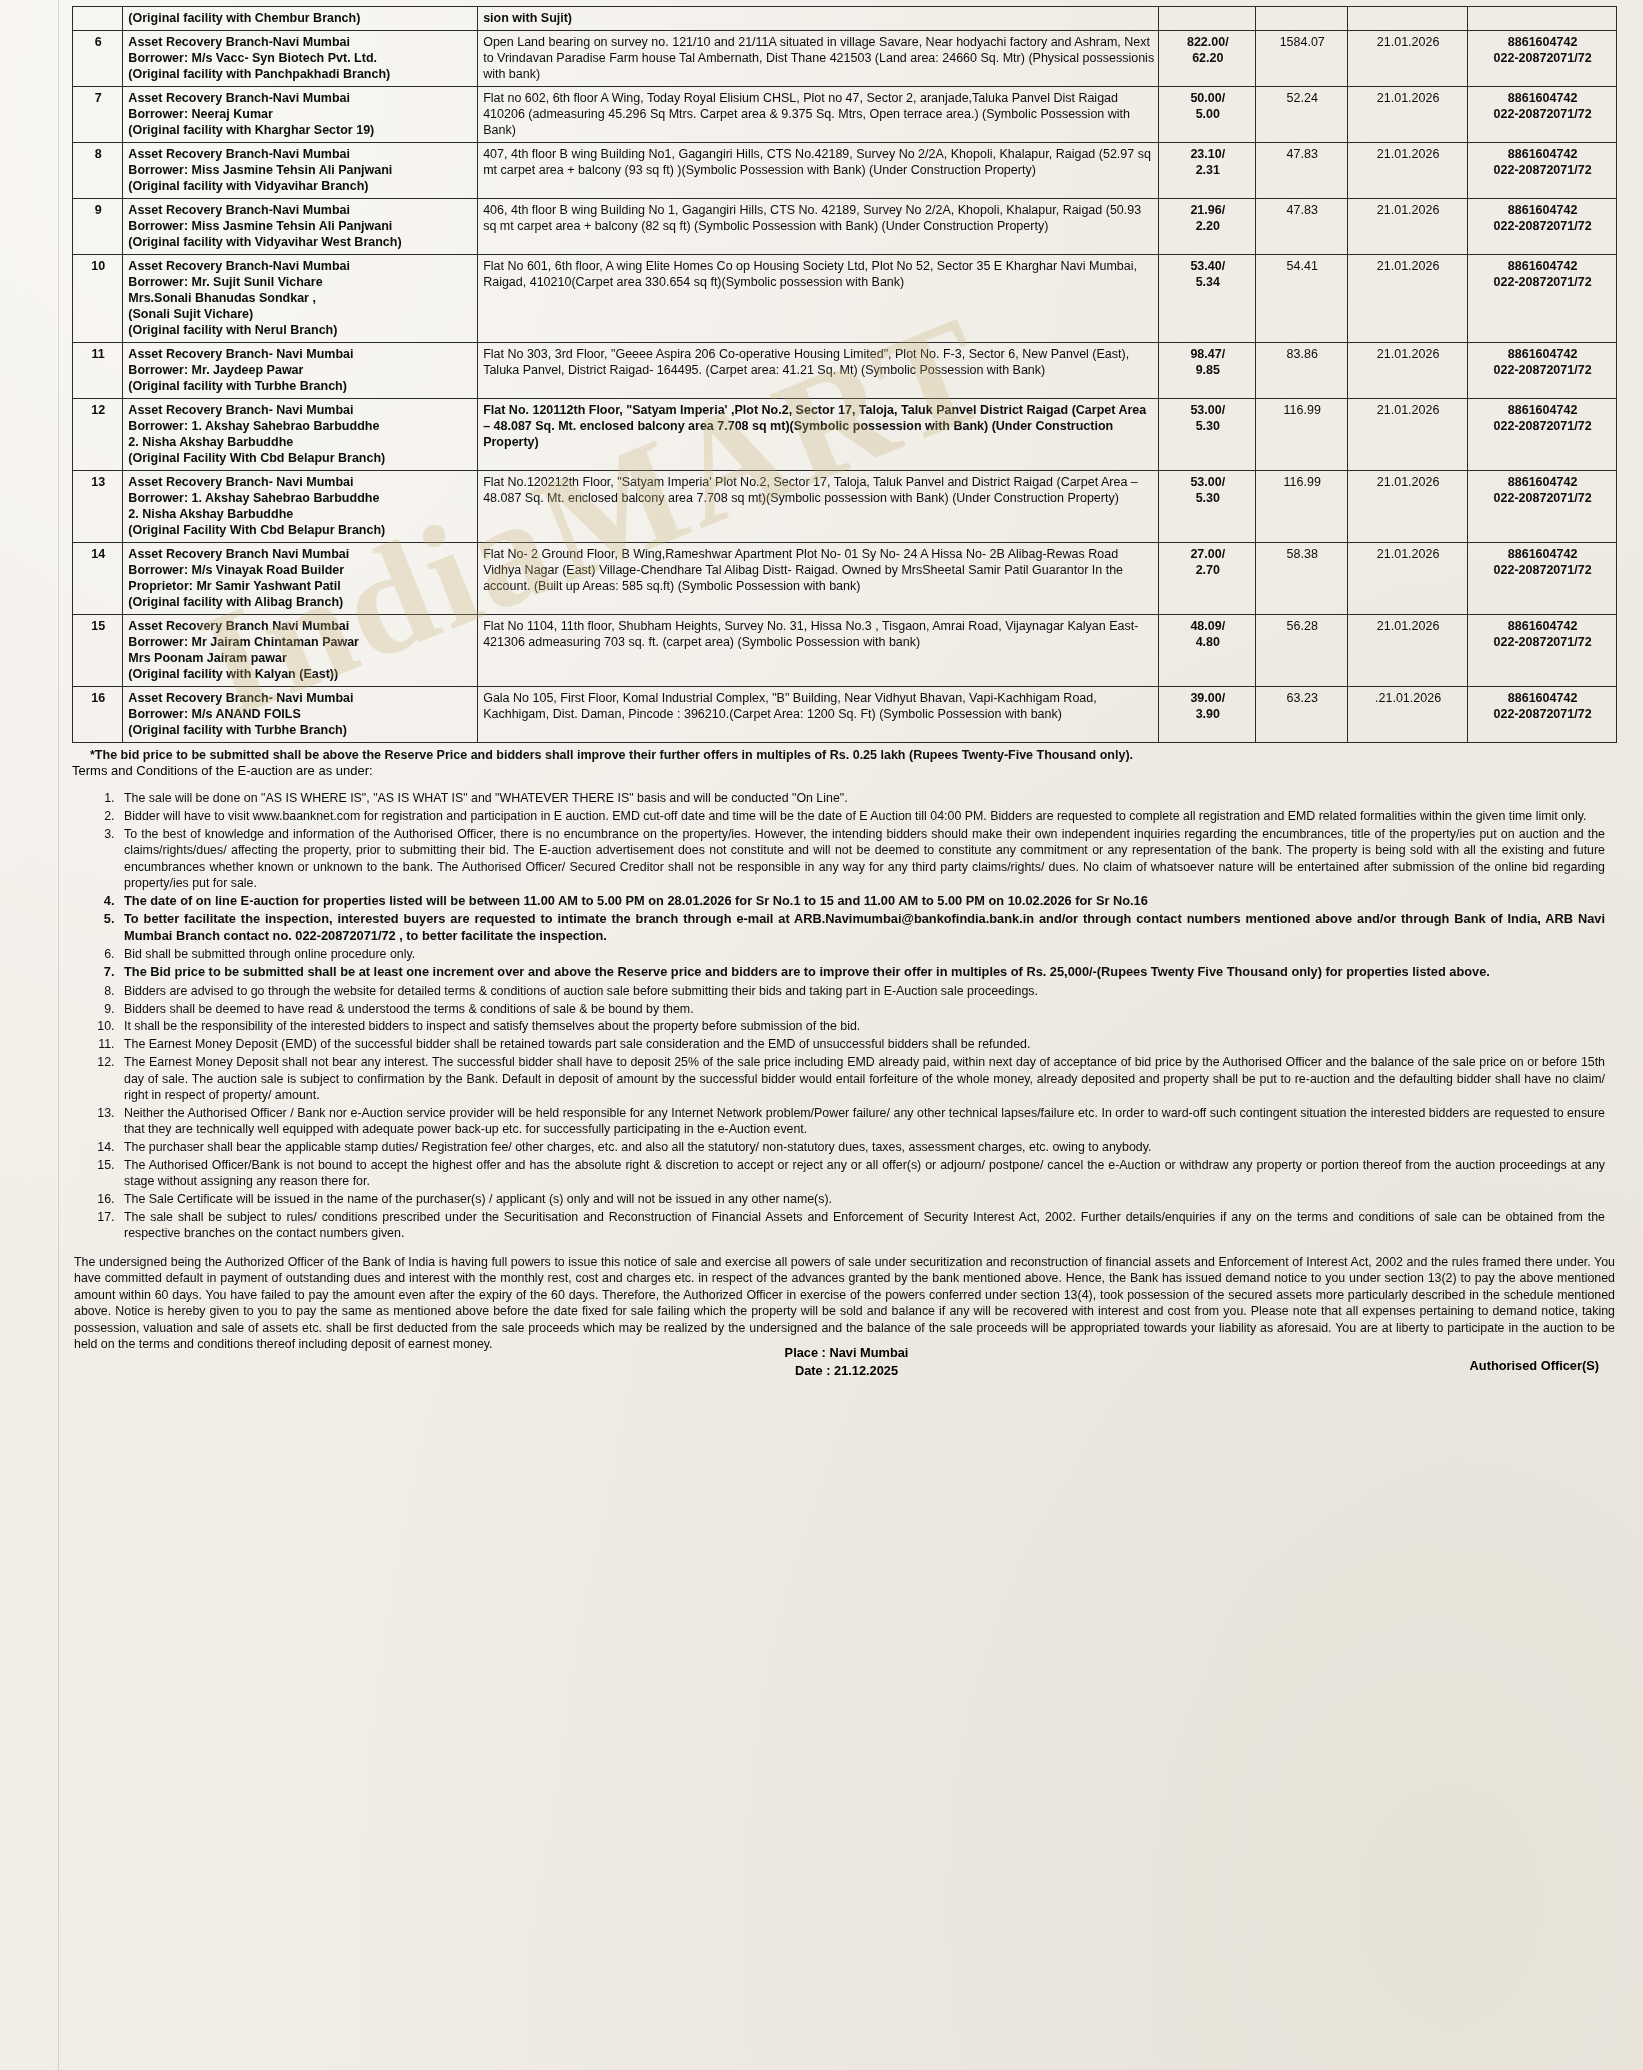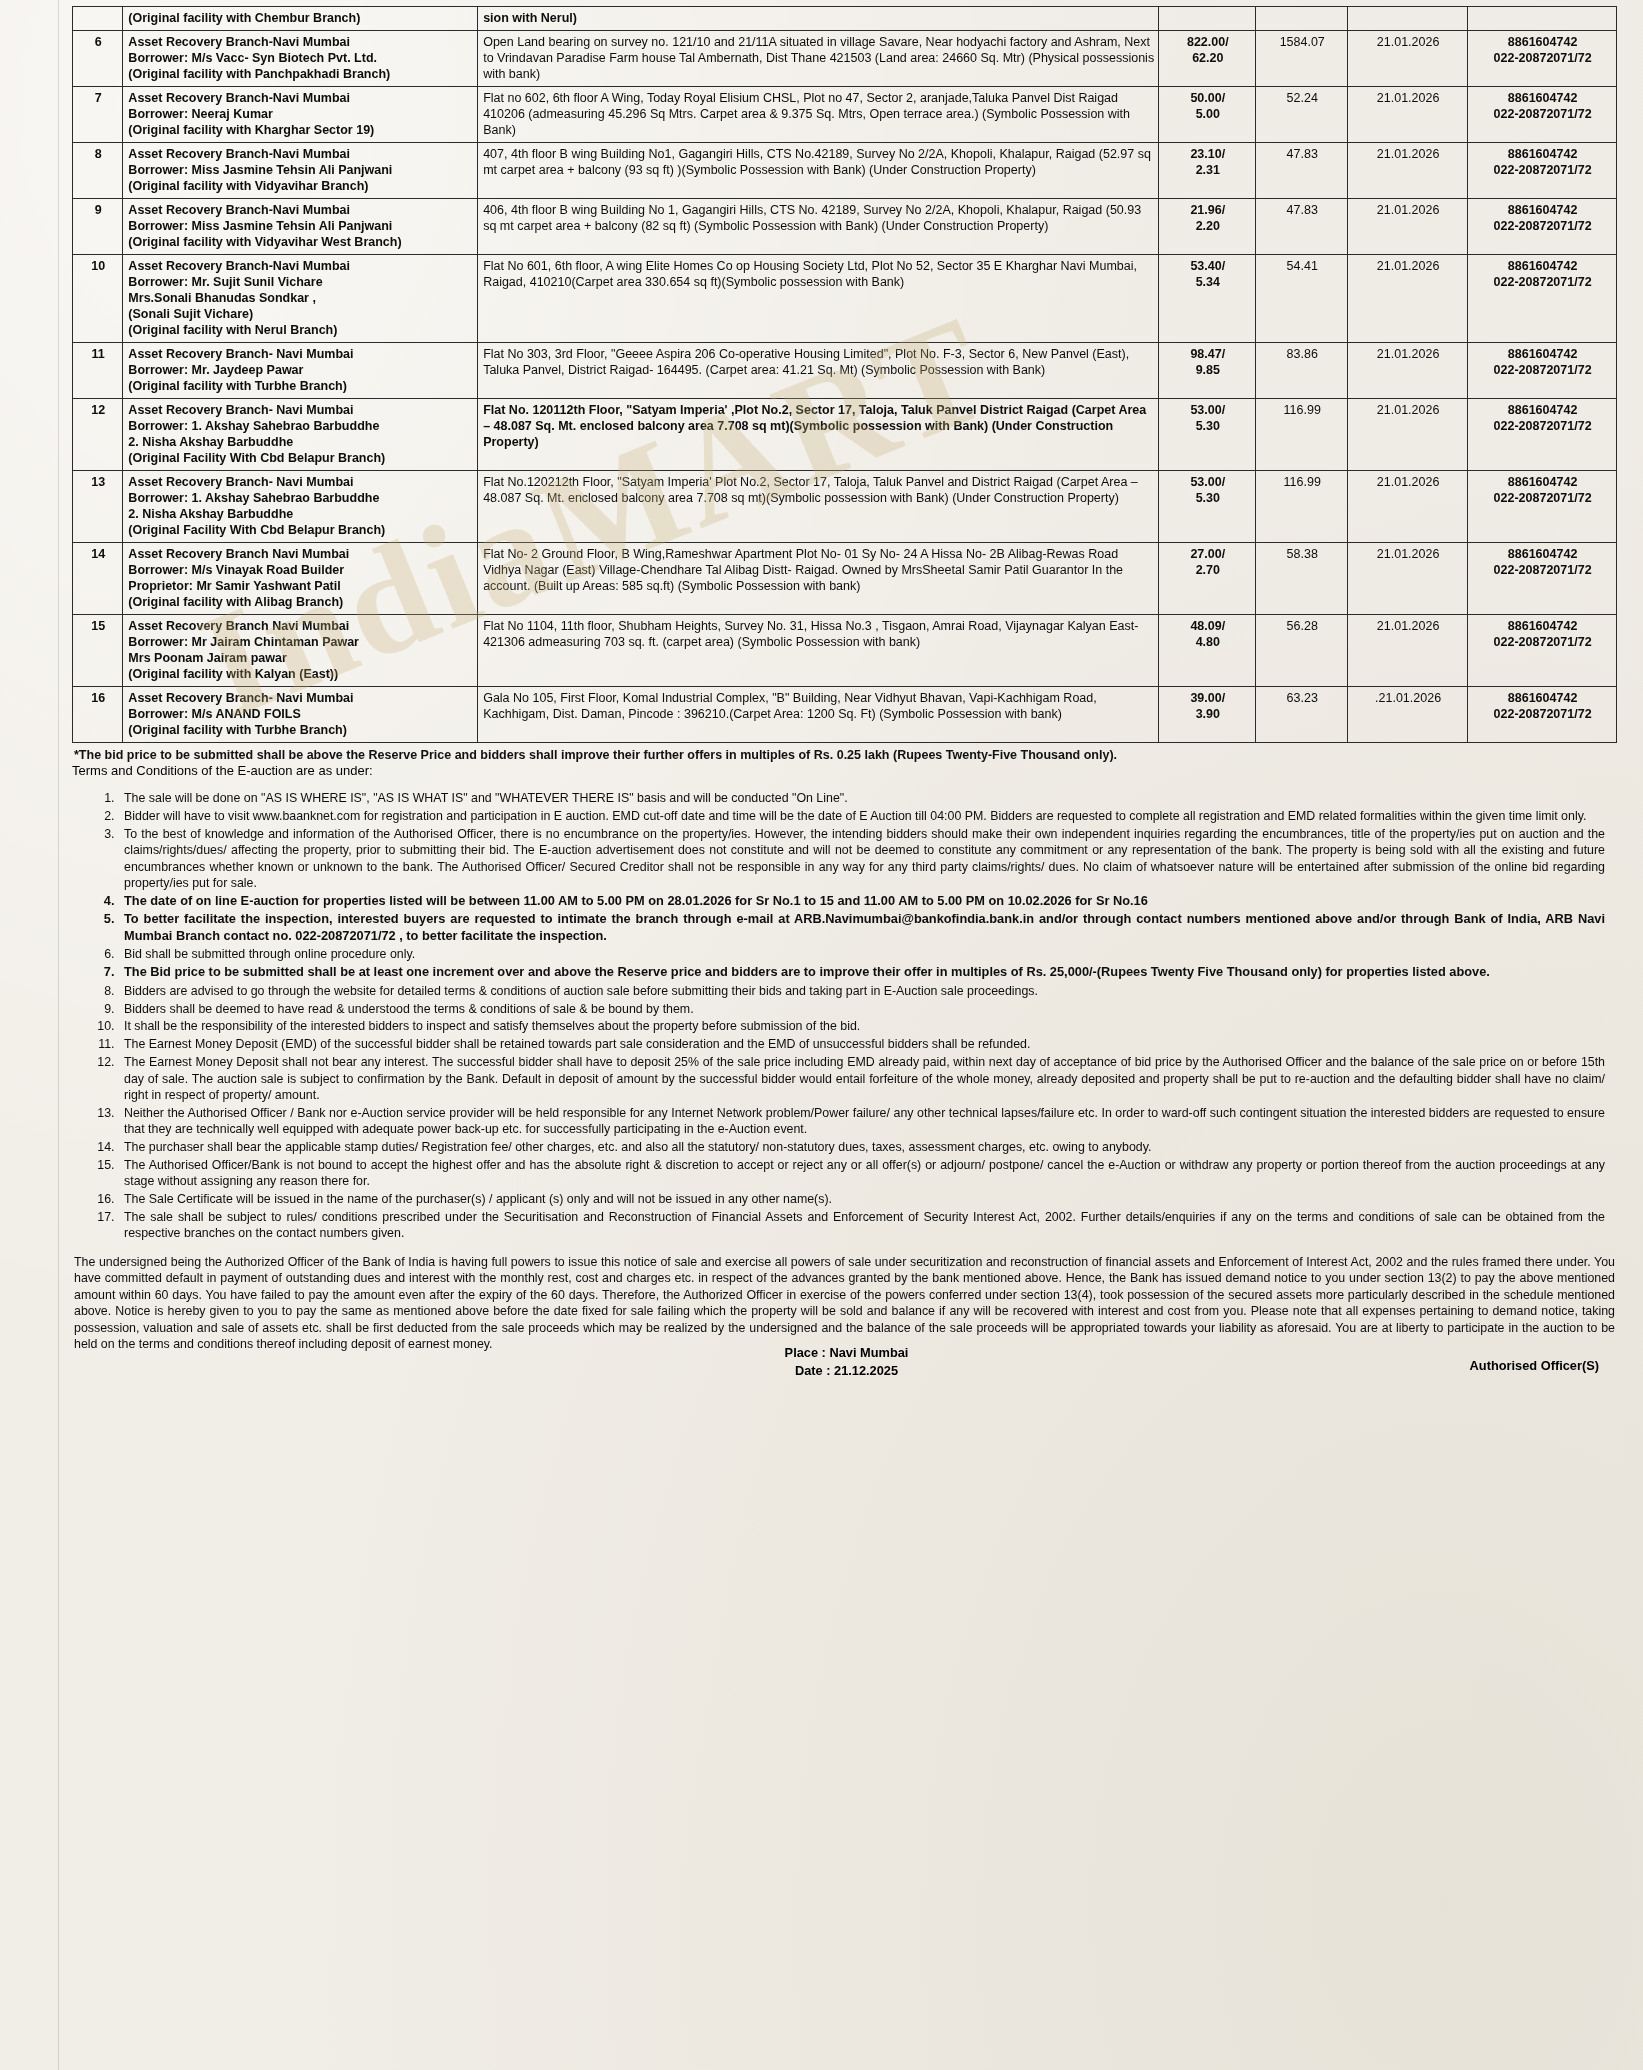--- a/index.html
+++ b/index.html
@@ -77,21 +77,21 @@
     padding: 0 4px;
     font-size: 11px;
     overflow: hidden;
     color: #222;
     font-weight: bold;
   }
   .desc-bold { font-weight: bold; }
   .note-star {
     font-weight: bold;
     font-size: 12.5px;
-    margin: 5px 0 0 2px;
+    margin: 5px 0 0 18px;
     color: #111;
   }
   .terms-head {
     text-align: left;
     font-weight: normal;
     font-size: 13px;
     margin: 1px 0 8px 0;
   }
   ol.terms {
     margin: 12px;
@@ -152,21 +152,21 @@
   <div class="left-margin-line"></div>
   <div class="watermark">IndiaMART</div>
 
   <div class="content">
 
     <table class="prop">
       <tbody>
         <tr class="partial">
           <td class="c-sr"></td>
           <td class="c-branch">(Original facility with Chembur Branch)</td>
-          <td class="c-desc">sion with Nerul)</td>
+          <td class="c-desc">sion with Sujit)</td>
           <td class="c-res"></td>
           <td class="c-emd"></td>
           <td class="c-date"></td>
           <td class="c-contact"></td>
         </tr>
 
         <tr>
           <td class="c-sr">6</td>
           <td class="c-branch" style="white-space:pre-line">Asset Recovery Branch-Navi Mumbai
 Borrower: M/s Vacc- Syn Biotech Pvt. Ltd.

